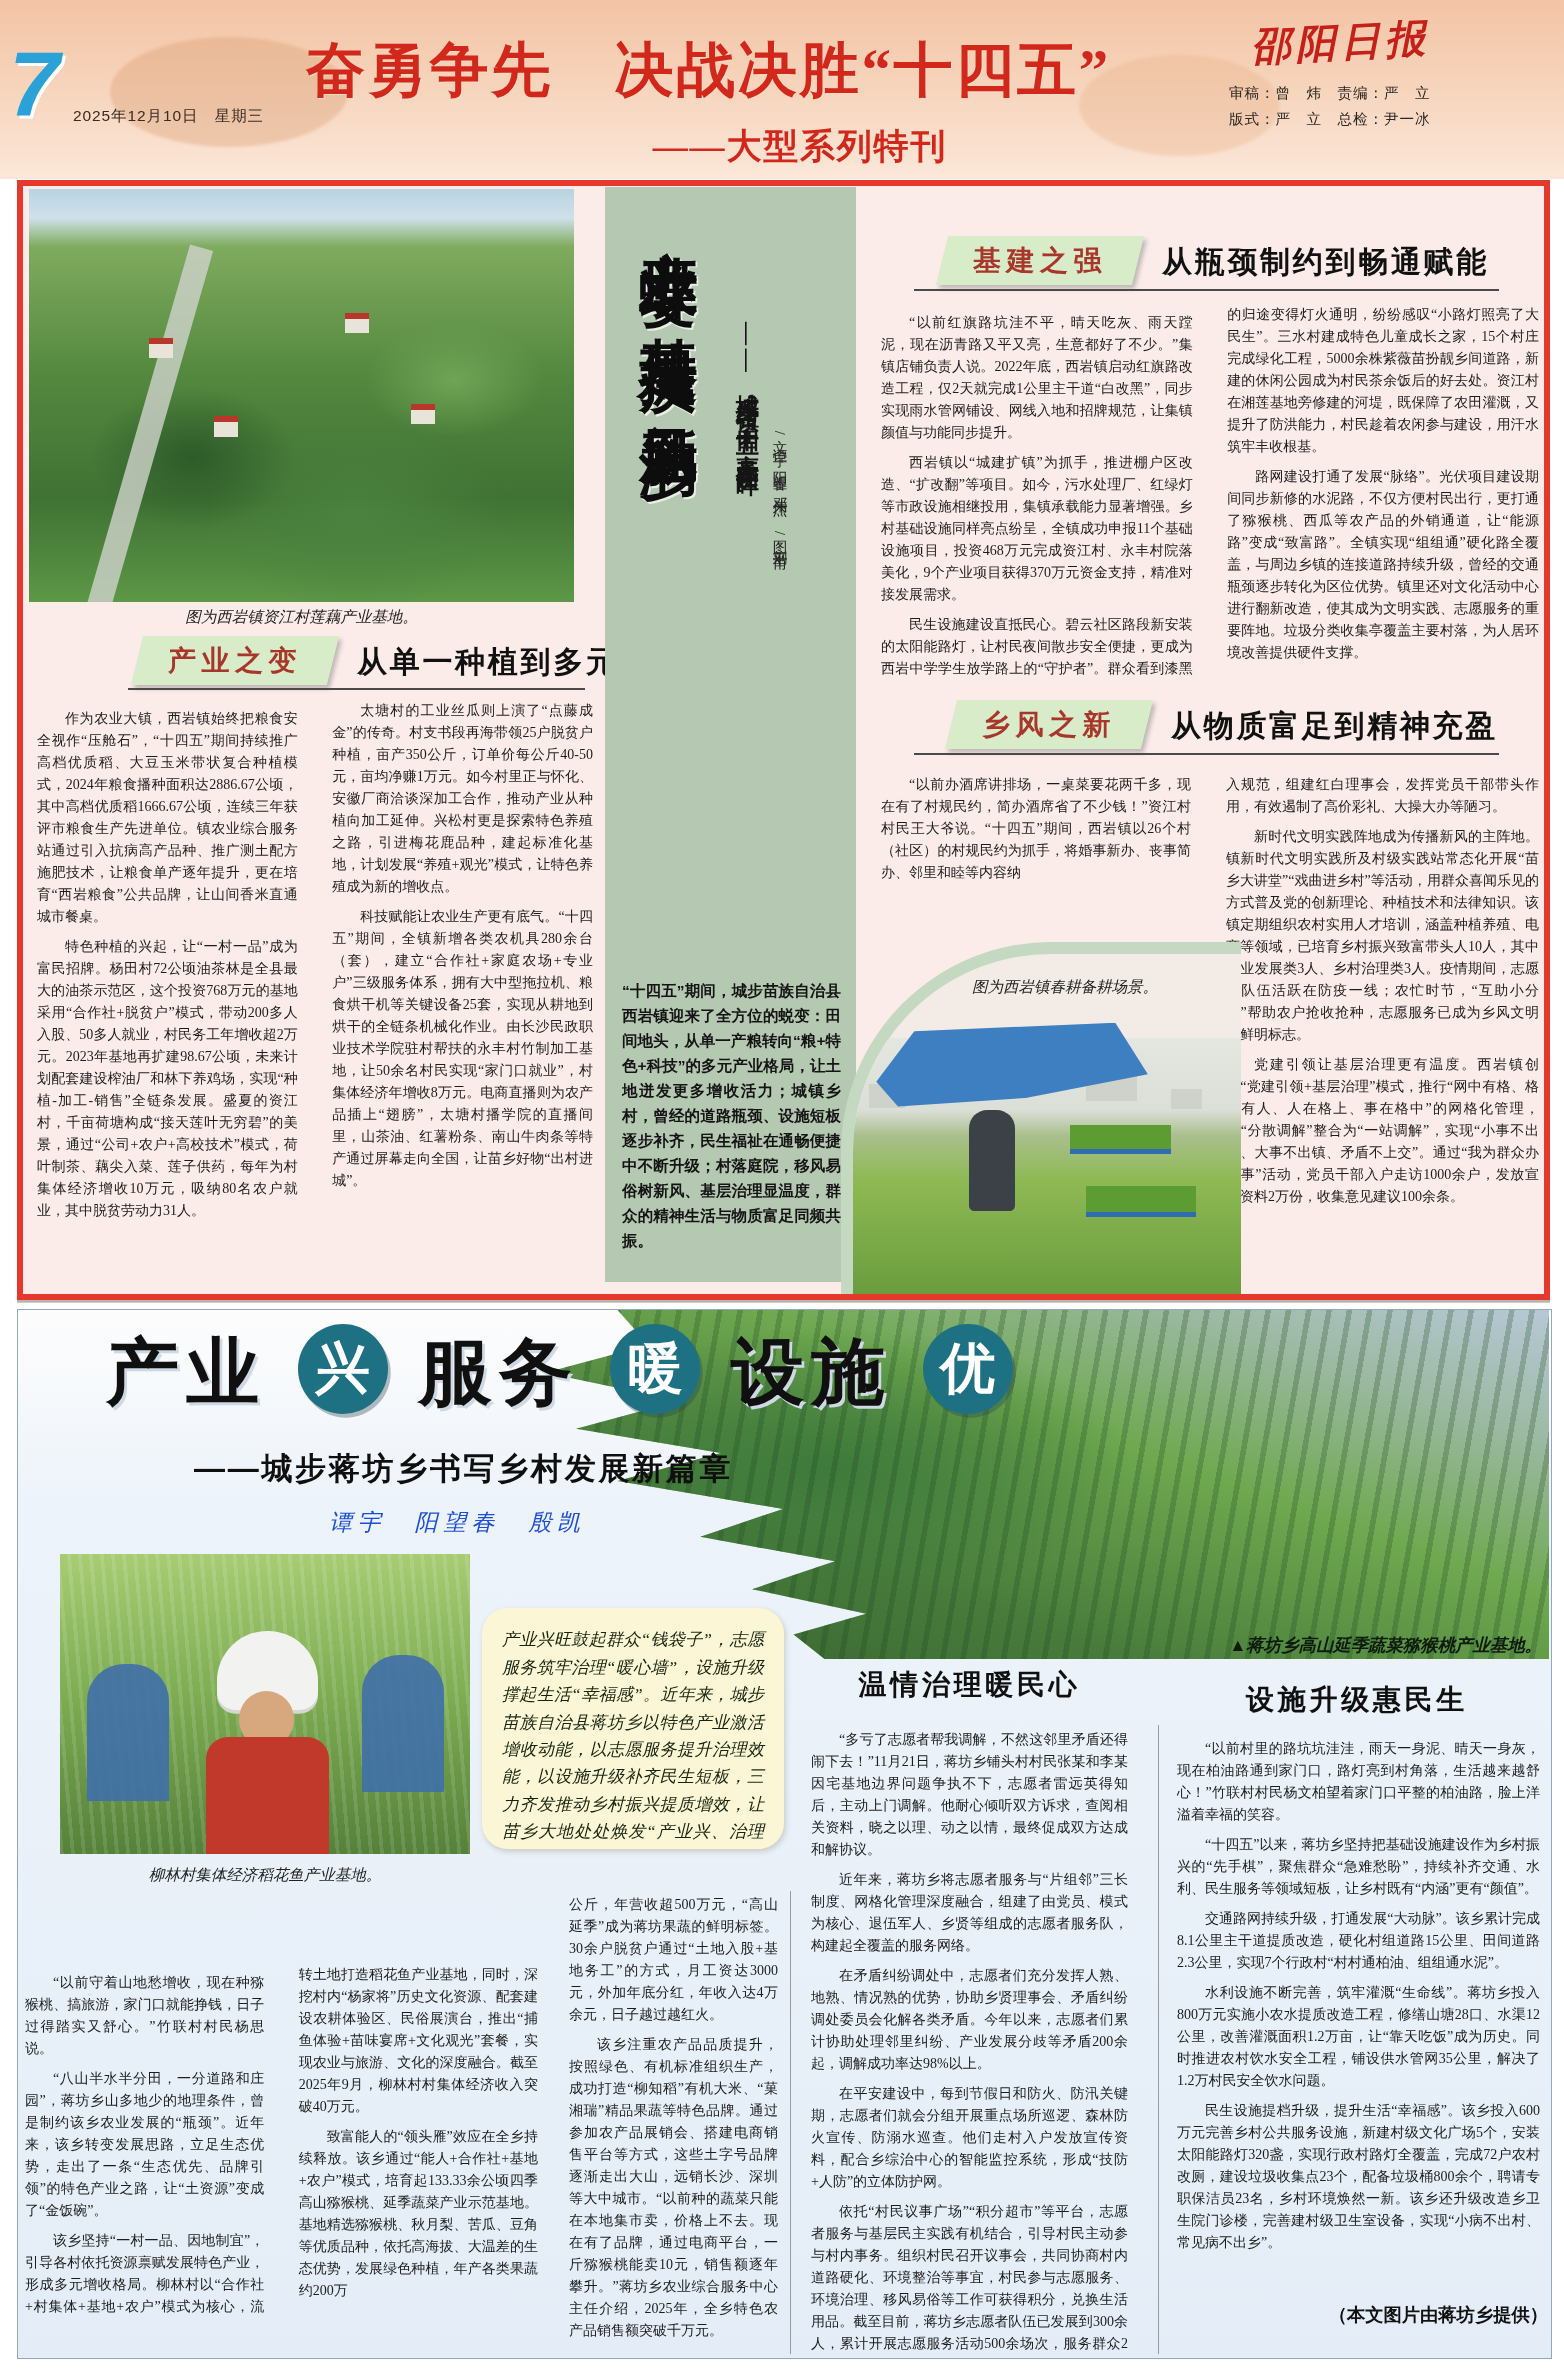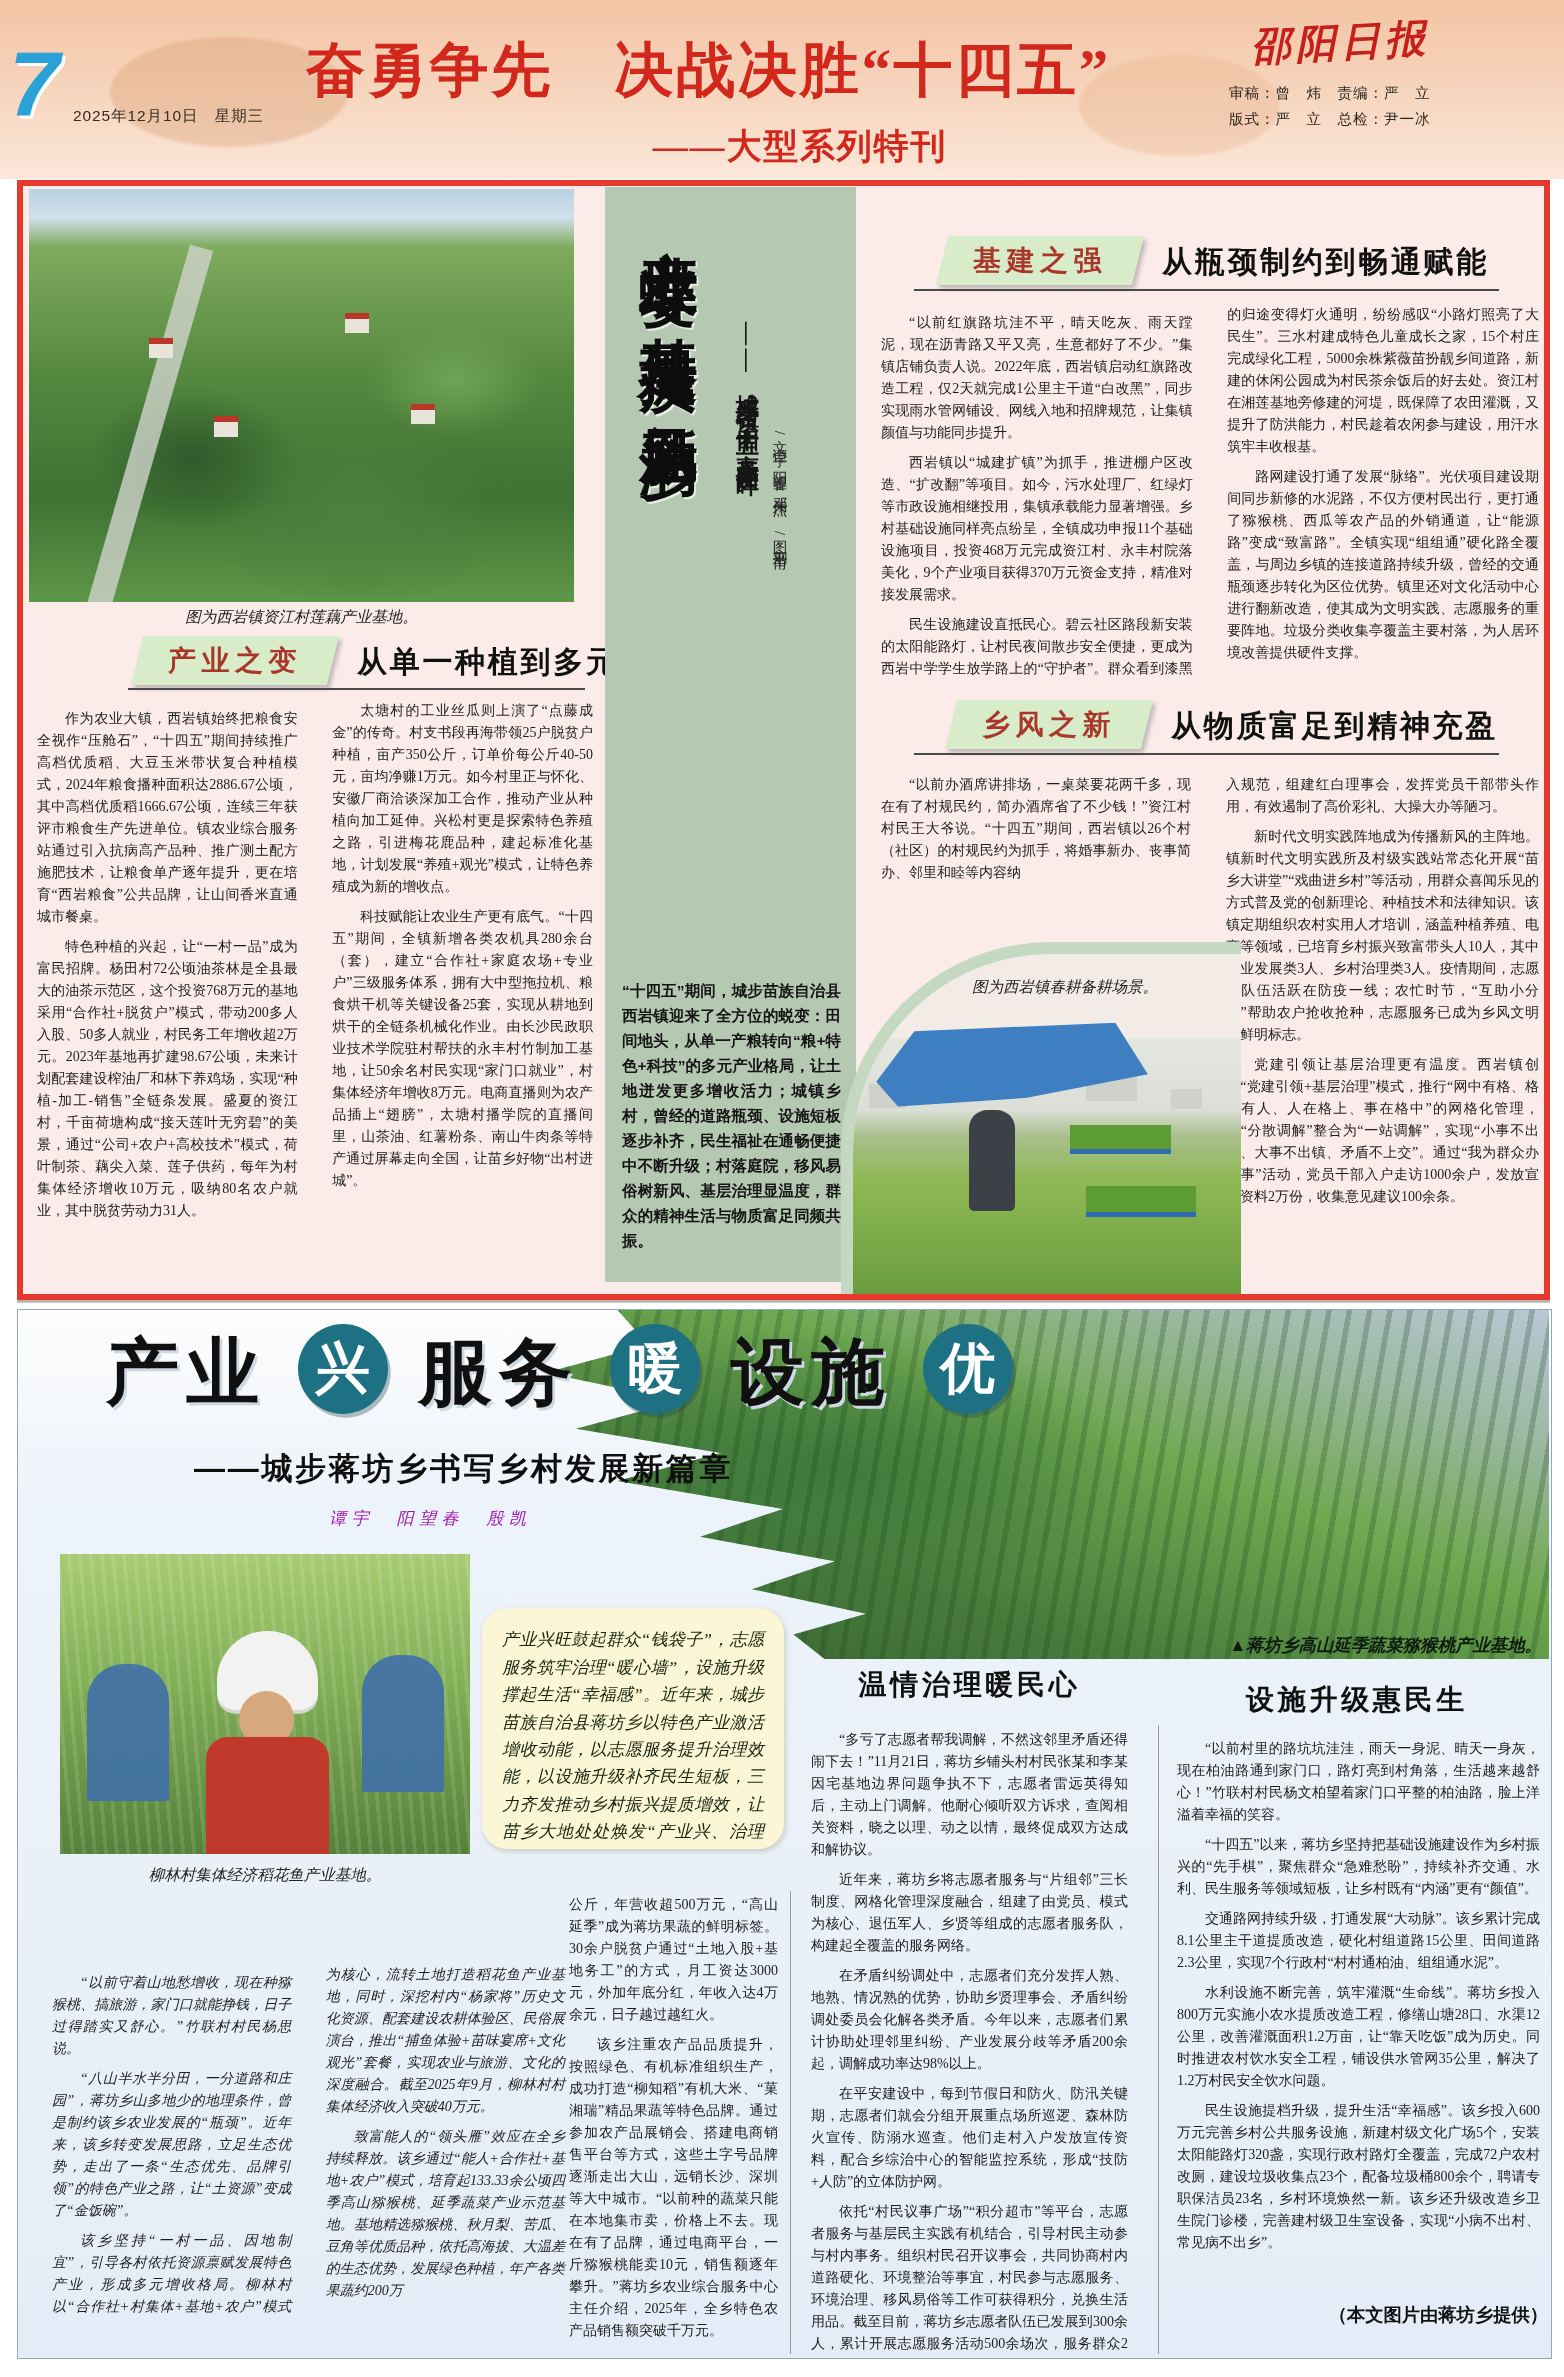--- a/index.html
+++ b/index.html
@@ -85,21 +85,21 @@
     font-style:italic;color:#0e1c0e;text-align:right;z-index:3;}
   #feature2-title{left:106px;top:1324px;display:flex;gap:31px;
     font-family:"Liberation Sans",sans-serif;}
   #feature2-title .word{font-size:73px;font-weight:900;color:#101010;letter-spacing:7.3px;
     text-shadow:2.7px 2.7px 0 #cfd9e4;}
   #feature2-title .circle{width:90px;height:90px;border-radius:50%;background:#1e7183;
     color:#fff;font-size:55px;font-weight:900;display:flex;align-items:center;
     justify-content:center;box-shadow:2.7px 3.7px 0 rgba(40,70,80,.35);}
   #feature2-subtitle{left:194px;top:1448px;width:567px;font-size:31px;font-weight:900;
     color:#0f0f0f;letter-spacing:2.7px;font-family:"Liberation Sans",sans-serif;}
-  #feature2-authors{left:329px;top:1507px;font-size:17px;font-style:italic;color:#a21caf;letter-spacing:5.5px;text-align:center;}
+  #feature2-authors{left:329px;top:1507px;font-size:23px;font-style:italic;color:#1d4ed8;letter-spacing:5.5px;text-align:center;}
   #fish-photo{left:60px;top:1554px;width:410px;height:300px;overflow:hidden;
     background:repeating-linear-gradient(85deg,rgba(255,255,255,.12) 0 3.7px,transparent 3.7px 11px),
       linear-gradient(180deg,#a7cc74 0%,#7fae54 45%,#55813a 100%);}
   #fish-photo .fig-blue{position:absolute;width:82px;height:137px;background:#3f6fa8;border-radius:37px 37px 0 0;opacity:.9;}
   #fish-photo .crown{position:absolute;left:157px;top:77px;width:101px;height:79px;background:#f2f2f0;
     border-radius:50px 50px 18.3px 18.3px;box-shadow:0 3.7px 0 #d7d7d2;}
   #fish-photo .face{position:absolute;left:179px;top:137px;width:55px;height:57px;background:#d7a87e;border-radius:50%;}
   #fish-photo .dress{position:absolute;left:146px;top:183px;width:123px;height:119px;background:#c0392b;border-radius:22px 22px 0 0;}
   #fish-caption{left:60px;top:1865px;width:410px;}
   #intro-bubble{left:482px;top:1608px;width:302px;height:241px;background:#fbf7d6;
@@ -217,21 +217,21 @@
     <div class="fig-blue" style="left:27.4px;top:110px;"></div>
     <div class="fig-blue" style="left:302px;top:101px;"></div>
     <div class="crown"></div>
     <div class="face"></div>
     <div class="dress"></div>
   </div>
   <div class="photo-caption abs" id="fish-caption">柳林村集体经济稻花鱼产业基地。</div>
 
   <div id="intro-bubble" class="abs">产业兴旺鼓起群众“钱袋子”，志愿服务筑牢治理“暖心墙”，设施升级撑起生活“幸福感”。近年来，城步苗族自治县蒋坊乡以特色产业激活增收动能，以志愿服务提升治理效能，以设施升级补齐民生短板，三力齐发推动乡村振兴提质增效，让苗乡大地处处焕发“产业兴、治理优、民生惠”的生动气象。</div>
 
-  <div class="body-text cols2 abs" style="left:44px;top:1964px;width:529px;height:390px;font-style:italic;">
+  <div class="body-text cols2 abs" style="left:17px;top:1964px;width:529px;height:390px;">
       <p>“以前守着山地愁增收，现在种猕猴桃、搞旅游，家门口就能挣钱，日子过得踏实又舒心。”竹联村村民杨思说。</p>
       <p>“八山半水半分田，一分道路和庄园”，蒋坊乡山多地少的地理条件，曾是制约该乡农业发展的“瓶颈”。近年来，该乡转变发展思路，立足生态优势，走出了一条“生态优先、品牌引领”的特色产业之路，让“土资源”变成了“金饭碗”。</p>
       <p>该乡坚持“一村一品、因地制宜”，引导各村依托资源禀赋发展特色产业，形成多元增收格局。柳林村以“合作社+村集体+基地+农户”模式为核心，流转土地打造稻花鱼产业基地，同时，深挖村内“杨家将”历史文化资源、配套建设农耕体验区、民俗展演台，推出“捕鱼体验+苗味宴席+文化观光”套餐，实现农业与旅游、文化的深度融合。截至2025年9月，柳林村村集体经济收入突破40万元。</p>
       <p>致富能人的“领头雁”效应在全乡持续释放。该乡通过“能人+合作社+基地+农户”模式，培育起133.33余公顷四季高山猕猴桃、延季蔬菜产业示范基地。基地精选猕猴桃、秋月梨、苦瓜、豆角等优质品种，依托高海拔、大温差的生态优势，发展绿色种植，年产各类果蔬约200万</p>
     </div>
   <div class="body-text cont abs" style="left:561px;top:1886px;width:225px;height:468px;">
       <p>公斤，年营收超500万元，“高山延季”成为蒋坊果蔬的鲜明标签。30余户脱贫户通过“土地入股+基地务工”的方式，月工资达3000元，外加年底分红，年收入达4万余元，日子越过越红火。</p>
       <p>该乡注重农产品品质提升，按照绿色、有机标准组织生产，成功打造“柳知稻”有机大米、“菓湘瑞”精品果蔬等特色品牌。通过参加农产品展销会、搭建电商销售平台等方式，这些土字号品牌逐渐走出大山，远销长沙、深圳等大中城市。“以前种的蔬菜只能在本地集市卖，价格上不去。现在有了品牌，通过电商平台，一斤猕猴桃能卖10元，销售额逐年攀升。”蒋坊乡农业综合服务中心主任介绍，2025年，全乡特色农产品销售额突破千万元。</p>
     </div>
 

